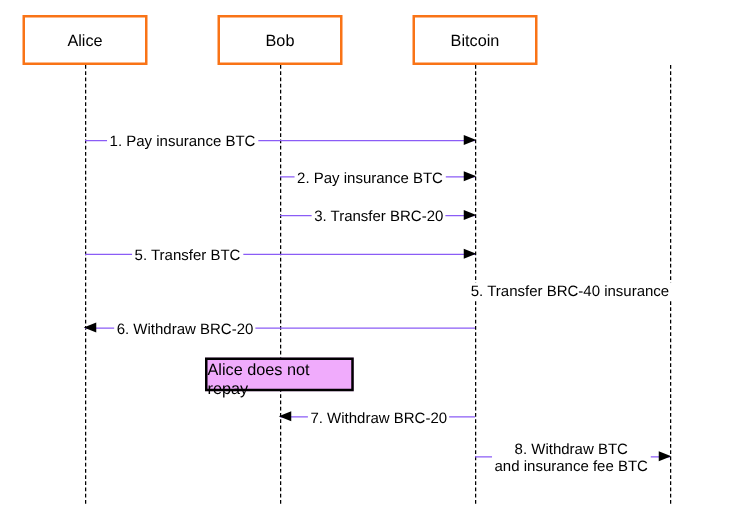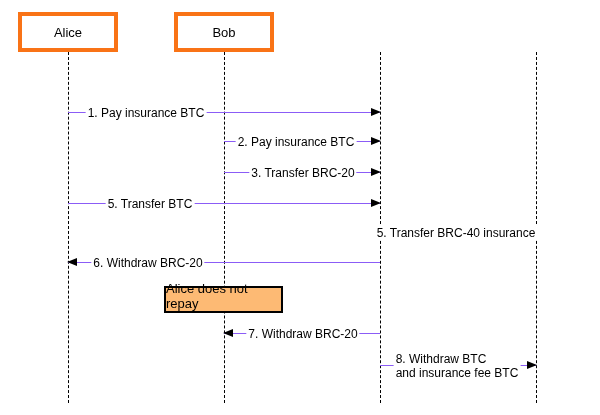--- a/index.html
+++ b/index.html
@@ -15,21 +15,21 @@
     background: #ffffff;
     overflow: hidden;
     color: #000000;
   }
   
   .participant {
     position: absolute;
     top: 12px;
     width: 100px;
     height: 40px;
-    border: 4px solid #f97316;
+    border: 2px solid #f97316;
     background: #ffffff;
     display: flex;
     align-items: center;
     justify-content: center;
     font-size: 13px;
     box-sizing: border-box;
   }
   
   .lifeline {
     position: absolute;
@@ -57,49 +57,53 @@
   .msg-label {
     position: absolute;
     top: 0;
     transform: translate(-50%, -50%);
     background: #ffffff;
     padding: 0 2px;
     font-size: 12px;
     white-space: nowrap;
   }
   .msg-label.two-line {
+    text-align: center;
     line-height: 14px;
   }
   .msg-label.two-line span { display: block; }
   
   .note {
     position: absolute;
     left: 164px;
     top: 286px;
     width: 119px;
     height: 27px;
     border: 2px solid #000000;
-    background: #fdba74;
+    background: #f0abfc;
     display: flex;
-    align-items: flex-end;
+    align-items: flex-start;
     justify-content: center;
     font-size: 13px;
     box-sizing: border-box;
   }
 </style>
 </head>
 <body>
 
 <div class="canvas">
 
   <div class="participant" style="left:18px">
     <span>Alice</span>
   </div>
   <div class="participant" style="left:174px">
     <span>Bob</span>
+  </div>
+  <div class="participant" style="left:330px">
+    <span>Bitcoin</span>
   </div>
 
   <div class="lifeline" style="left:68px"></div>
   <div class="lifeline" style="left:224px"></div>
   <div class="lifeline" style="left:380px"></div>
   <div class="lifeline" style="left:536px"></div>
 
   <div class="msg" style="left:68px; top:112px; width:312px">
     <span class="arrowhead right"></span>
     <span class="msg-label" style="left:78px">1. Pay insurance BTC</span>

